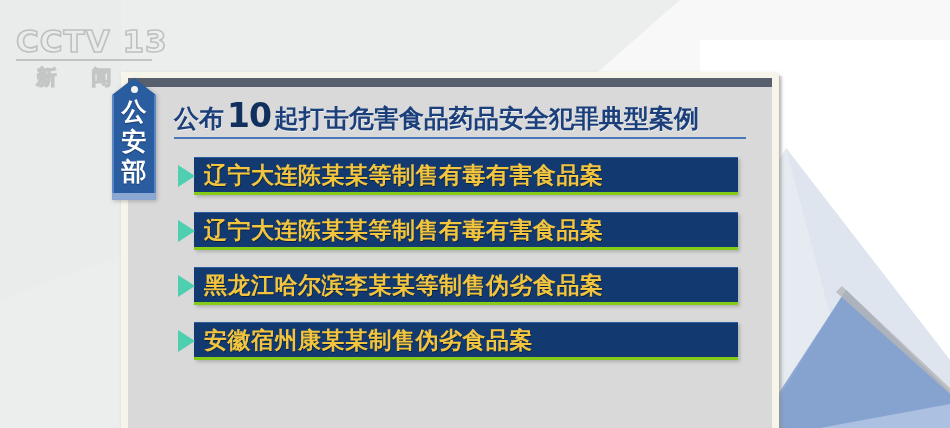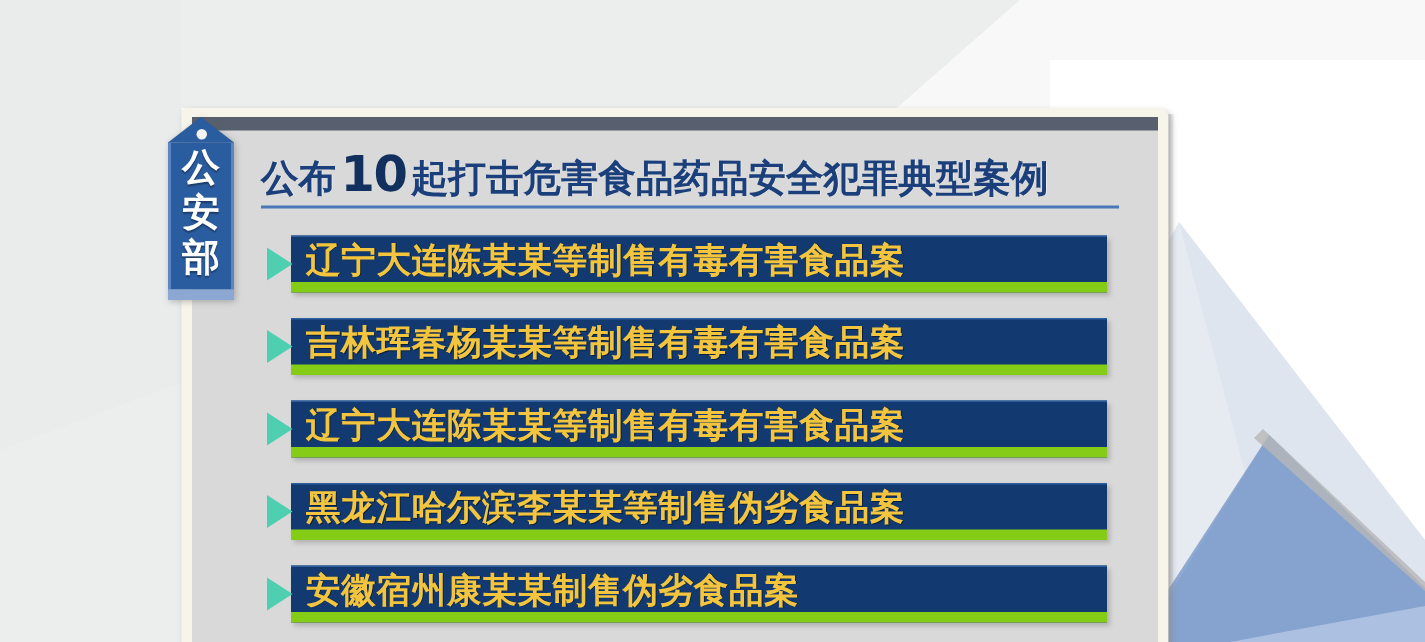--- a/index.html
+++ b/index.html
@@ -189,21 +189,21 @@
     border-left: 17px solid #4ecfb0;
     margin-right: -1px;
     flex: none;
     z-index: 2;
   }
   .case-bar {
     flex: 1;
     height: 38px;
     background: #123a70;
     border-top: 1px solid #2d5e9e;
-    border-bottom: 7px solid #84cc16;
+    border-bottom: 3px solid #84cc16;
     box-shadow: 2px 2px 3px rgba(130,130,130,0.45);
     display: flex;
     align-items: center;
     padding-left: 10px;
     box-sizing: border-box;
     overflow: hidden;
     font-family: Liberation Mono, monospace;
   }
   .case-text {
     font-size: 23px;
@@ -235,20 +235,25 @@
       <polygon points="786,148 950,360 950,428 860,428" fill="#dde4ee" opacity="0.9"></polygon>
       <polygon points="846,290 950,392 950,428 760,428" fill="#a9bee0" opacity="0.95"></polygon>
       <polygon points="846,290 950,392 950,404 820,428 756,428" fill="#7f9dcb" opacity="0.85"></polygon>
       <polygon points="842,286 950,388 950,394 836,292" fill="#b7b7b7" opacity="0.8"></polygon>
 
       <circle cx="742" cy="428" r="27" fill="#ffffff"></circle>
       <circle cx="742" cy="428" r="27" fill="none" stroke="#c3c3c3" stroke-width="1.5"></circle>
     </svg>
   </div>
 
+  <div class="watermark">
+    <div class="wm-top">CCTV 13</div>
+    <div class="wm-rule"></div>
+    <div class="wm-bot">新 闻</div>
+  </div>
 
   <div class="card">
     <div class="card-inner">
       <div class="top-bar"></div>
     </div>
     <div class="card-shadow-edge"></div>
   </div>
 
   <div class="badge">
     <div class="badge-tip">
@@ -271,26 +276,20 @@
 
   <div class="case-list">
 
     <div class="case-row">
       <div class="case-arrow"></div>
       <div class="case-bar">
         <span class="case-text">辽宁大连陈某某等制售有毒有害食品案</span>
       </div>
     </div>
 
-    <div class="case-row">
-      <div class="case-arrow"></div>
-      <div class="case-bar">
-        <span class="case-text">吉林珲春杨某某等制售有毒有害食品案</span>
-      </div>
-    </div>
 
     <div class="case-row">
       <div class="case-arrow"></div>
       <div class="case-bar">
         <span class="case-text">辽宁大连陈某某等制售有毒有害食品案</span>
       </div>
     </div>
 
     <div class="case-row">
       <div class="case-arrow"></div>

